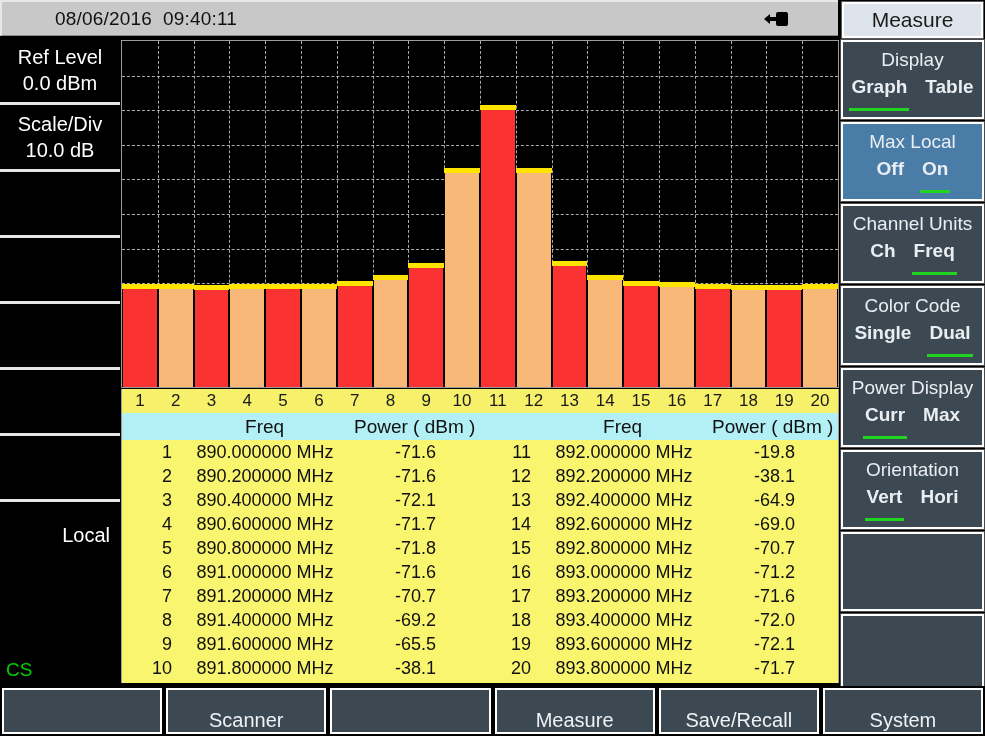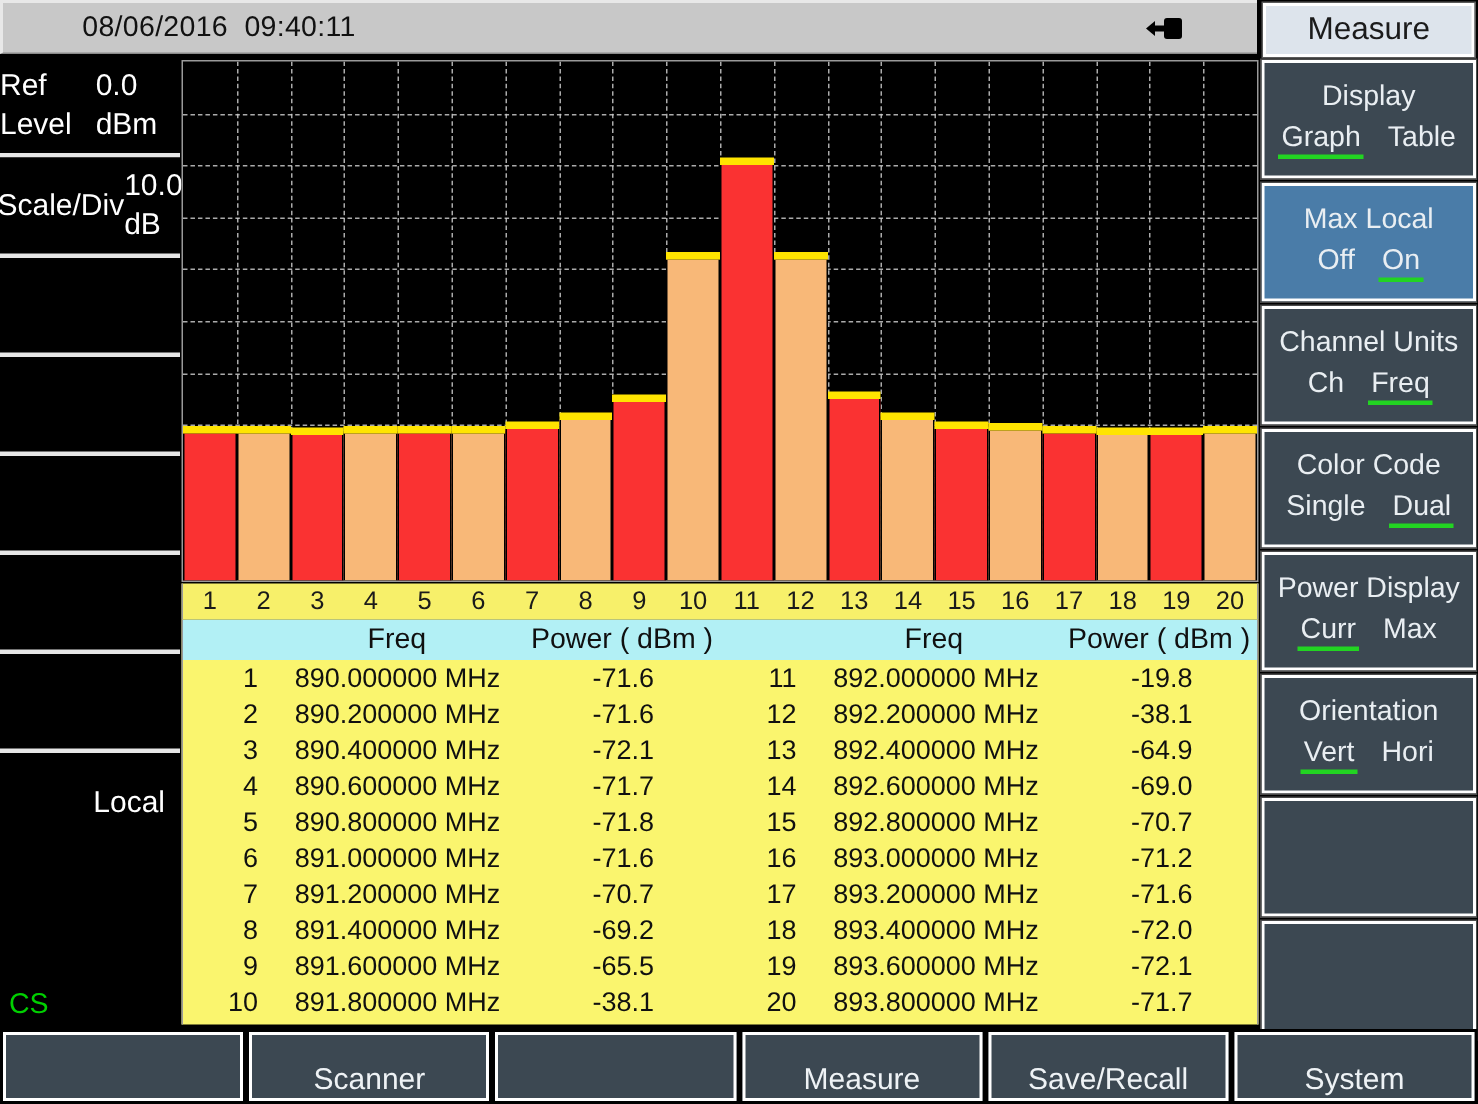--- a/index.html
+++ b/index.html
@@ -41,21 +41,21 @@
   }
 
   
   .leftpanel {
     position: absolute; left: 0; top: 38px; width: 120px; height: 645px;
     background: #000;
   }
   .lp-cell {
     position: relative; width: 120px; background: #000;
     border-bottom: 3px solid #e6e6e6;
-    display: flex; 
+    display: flex; flex-direction: column;
     align-items: center; justify-content: center;
     color: #ffffff;
   }
   .lp-cell.first { border-top: 0; }
   .lp-cell .l1 { font-size: 20px; line-height: 26px; }
   .lp-cell .l2 { font-size: 20px; line-height: 26px; }
   .lp-cell .right-align { width: 100%; text-align: right; padding-right: 10px; font-size: 20px; }
   .lp-blank { height: 66px; }
   .cs-tag {
     position: absolute; left: 6px; top: 659px;
@@ -143,21 +143,21 @@
     outline: 1px solid #4a4a4a;
     display: flex; flex-direction: column;
     align-items: center; justify-content: center;
     color: #e9eef2;
   }
   .sbtn.active { background: #4a7ca8; }
   .sbtn .stitle { font-size: 19px; line-height: 24px; text-align: center; }
   .sbtn .sopts {
     display: flex; gap: 14px; margin-top: 4px; align-items: center; justify-content: center;
   }
-  .sopt { font-size: 19px; position: relative; padding: 0 2px 3px 2px; }
+  .sopt { font-size: 19px; position: relative; padding: 0 2px 13px 2px; font-weight: bold; }
   .sopt.sel::after {
     content: ""; position: absolute; left: 0; right: 0; bottom: 0;
     height: 3px; background: #22d422;
   }
   .sbtn.empty { height: 79px; }
 
   
   .bottombar {
     position: absolute; left: 0; top: 686px; width: 985px; height: 50px;
     background: #000; display: flex;

